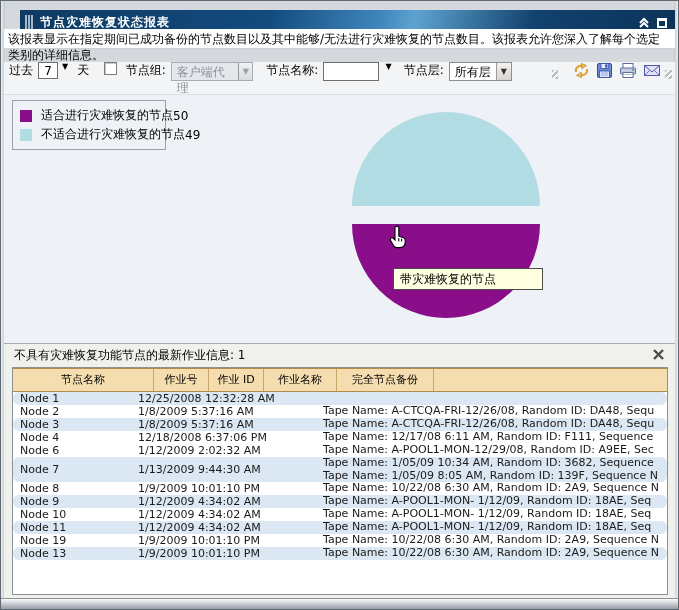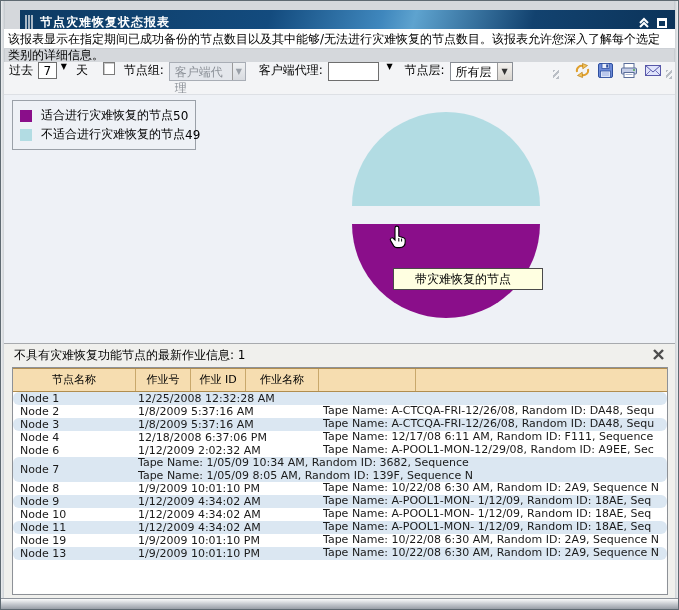--- a/index.html
+++ b/index.html
@@ -39,40 +39,40 @@
   .combo.disabled .cval{color:#8b9097;}
   .combo.disabled .cbtn{color:#9aa0a8;background:linear-gradient(180deg,#eef0f2,#d8dbe0);}
   .inputbox{width:58px;height:19px;background:#fff;border:1px solid #6e6e6e;}
   .grip-marks{width:7px;height:9px;margin:8px 3px 0 8px;
     background:repeating-linear-gradient(135deg,#b9bec5 0 2px,transparent 2px 4px);}
   .tb-icons{display:flex;align-items:center;gap:6px;margin-left:12px;}
   .tb-icons svg{display:block;}
 
   
   .chart-area{position:absolute;left:3px;top:94px;right:3px;height:248px;background:#eef1f6;}
-  .legend{position:absolute;left:8px;top:5px;width:184px;border:1px solid #9aa0a8;padding:5px 7px;font-size:12px;color:#000;}
+  .legend{position:absolute;left:8px;top:5px;width:154px;border:1px solid #9aa0a8;padding:5px 7px;font-size:12px;color:#000;}
   .legend-row{display:flex;align-items:center;height:19px;}
   .swatch{width:12px;height:12px;margin-right:9px;flex:none;}
   .legend-label{white-space:nowrap;}
   .legend-val{margin-left:auto;}
   .pie-svg{position:absolute;left:0;top:0;}
   .cursor-svg{position:absolute;left:384px;top:130px;}
   .tooltip{position:absolute;left:389px;top:173px;width:150px;height:22px;background:#ffffe1;
-    border:1px solid #4a4a4a;font-size:12px;line-height:20px;padding-left:21px;color:#000;white-space:nowrap;}
+    border:1px solid #4a4a4a;font-size:12px;line-height:20px;padding-left:6px;color:#000;white-space:nowrap;}
 
   
   .panel{position:absolute;left:3px;top:342px;right:3px;height:256px;background:#f0f0ed;border-top:1px solid #a7aaae;}
   .panel-header{position:absolute;left:0;right:0;top:0;height:23px;display:flex;align-items:center;
     font-size:12px;color:#000;padding:0 10px;background:#f0f0ed;}
   .panel-close{margin-left:auto;cursor:default;}
   .jobtable{position:absolute;left:8px;right:7px;top:23px;bottom:4px;background:#fff;
     border:1px solid #8d9197;box-shadow:inset 0 0 0 1px #fdfdfd;overflow:hidden;}
   .thead{display:flex;height:24px;background:#f6ddb0;border-top:1px solid #b08d4f;border-bottom:1px solid #b08d4f;}
   .th{font-size:11px;color:#000;text-align:center;line-height:22px;border-right:1px solid #c9a86b;white-space:nowrap;overflow:hidden;}
-  .th:nth-child(1){width:123px;}
+  .th:nth-child(1){width:141px;}
   .th:nth-child(2){width:55px;}
   .th:nth-child(3){width:55px;}
   .th:nth-child(4){width:73px;}
   .th:nth-child(5){width:97px;}
   .th:nth-child(6){flex:1;border-right:none;}
   .tbody{font-size:11px;color:#1a1a1a;}
   .trow{display:flex;align-items:center;min-height:13px;background:#fff;white-space:nowrap;border-radius:6px;}
   .trow.alt{background:#dbe7f2;}
   .c-node{width:125px;flex:none;padding-left:7px;overflow:hidden;}
   .c-time{width:185px;flex:none;overflow:visible;}
@@ -106,21 +106,21 @@
     <span class="tlabel">过去</span>
     <span class="daysbox">7</span>
     <span class="dd-arrow">▼</span>
     <span class="tlabel">天</span>
     <span class="checkbox"></span>
     <span class="tlabel">节点组:</span>
     <span class="combo disabled">
       <span class="cval">客户端代理</span>
       <span class="cbtn">▼</span>
     </span>
-    <span class="tlabel" style="margin-left:13px;">客户端代理:</span>
+    <span class="tlabel" style="margin-left:13px;">节点名称:</span>
     <span class="inputbox"></span>
     <span class="dd-arrow" style="margin-left:7px;">▼</span>
     <span class="tlabel" style="margin-left:8px;">节点层:</span>
     <span class="combo">
       <span class="cval" style="min-width:46px;">所有层</span>
       <span class="cbtn">▼</span>
     </span>
     <span class="grip-marks" style="margin-left:40px;"></span>
     <span class="tb-icons">
       <span>
@@ -199,20 +199,21 @@
           <line x1="11" y1="2" x2="2" y2="11" stroke="#4d4d4d" stroke-width="2.4"></line>
         </svg>
       </span>
     </div>
     <div class="jobtable">
       <div class="thead">
         <div class="th">节点名称</div>
         <div class="th">作业号</div>
         <div class="th">作业 ID</div>
         <div class="th">作业名称</div>
+        <div class="th">完全节点备份</div>
         <div class="th"></div>
       </div>
       <div class="tbody">
   <div class="trow alt">
     <div class="c-node">Node 1</div>
     <div class="c-time">12/25/2008 12:32:28 AM</div>
   </div>
 
   <div class="trow">
     <div class="c-node">Node 2</div>
@@ -242,20 +243,21 @@
   <div class="trow">
     <div class="c-node">Node 6</div>
     <div class="c-time">1/12/2009 2:02:32 AM</div>
     <div class="c-backup">
               <div class="bline">Tape Name: A-POOL1-MON-12/29/08, Random ID: A9EE, Sec</div>
             </div>
   </div>
 
   <div class="trow alt">
     <div class="c-node">Node 7</div>
+    <div class="c-time">1/13/2009 9:44:30 AM</div>
     <div class="c-backup">
               <div class="bline">Tape Name: 1/05/09 10:34 AM, Random ID: 3682, Sequence</div>
               <div class="bline">Tape Name: 1/05/09 8:05 AM, Random ID: 139F, Sequence N</div>
             </div>
   </div>
 
   <div class="trow">
     <div class="c-node">Node 8</div>
     <div class="c-time">1/9/2009 10:01:10 PM</div>
     <div class="c-backup">

